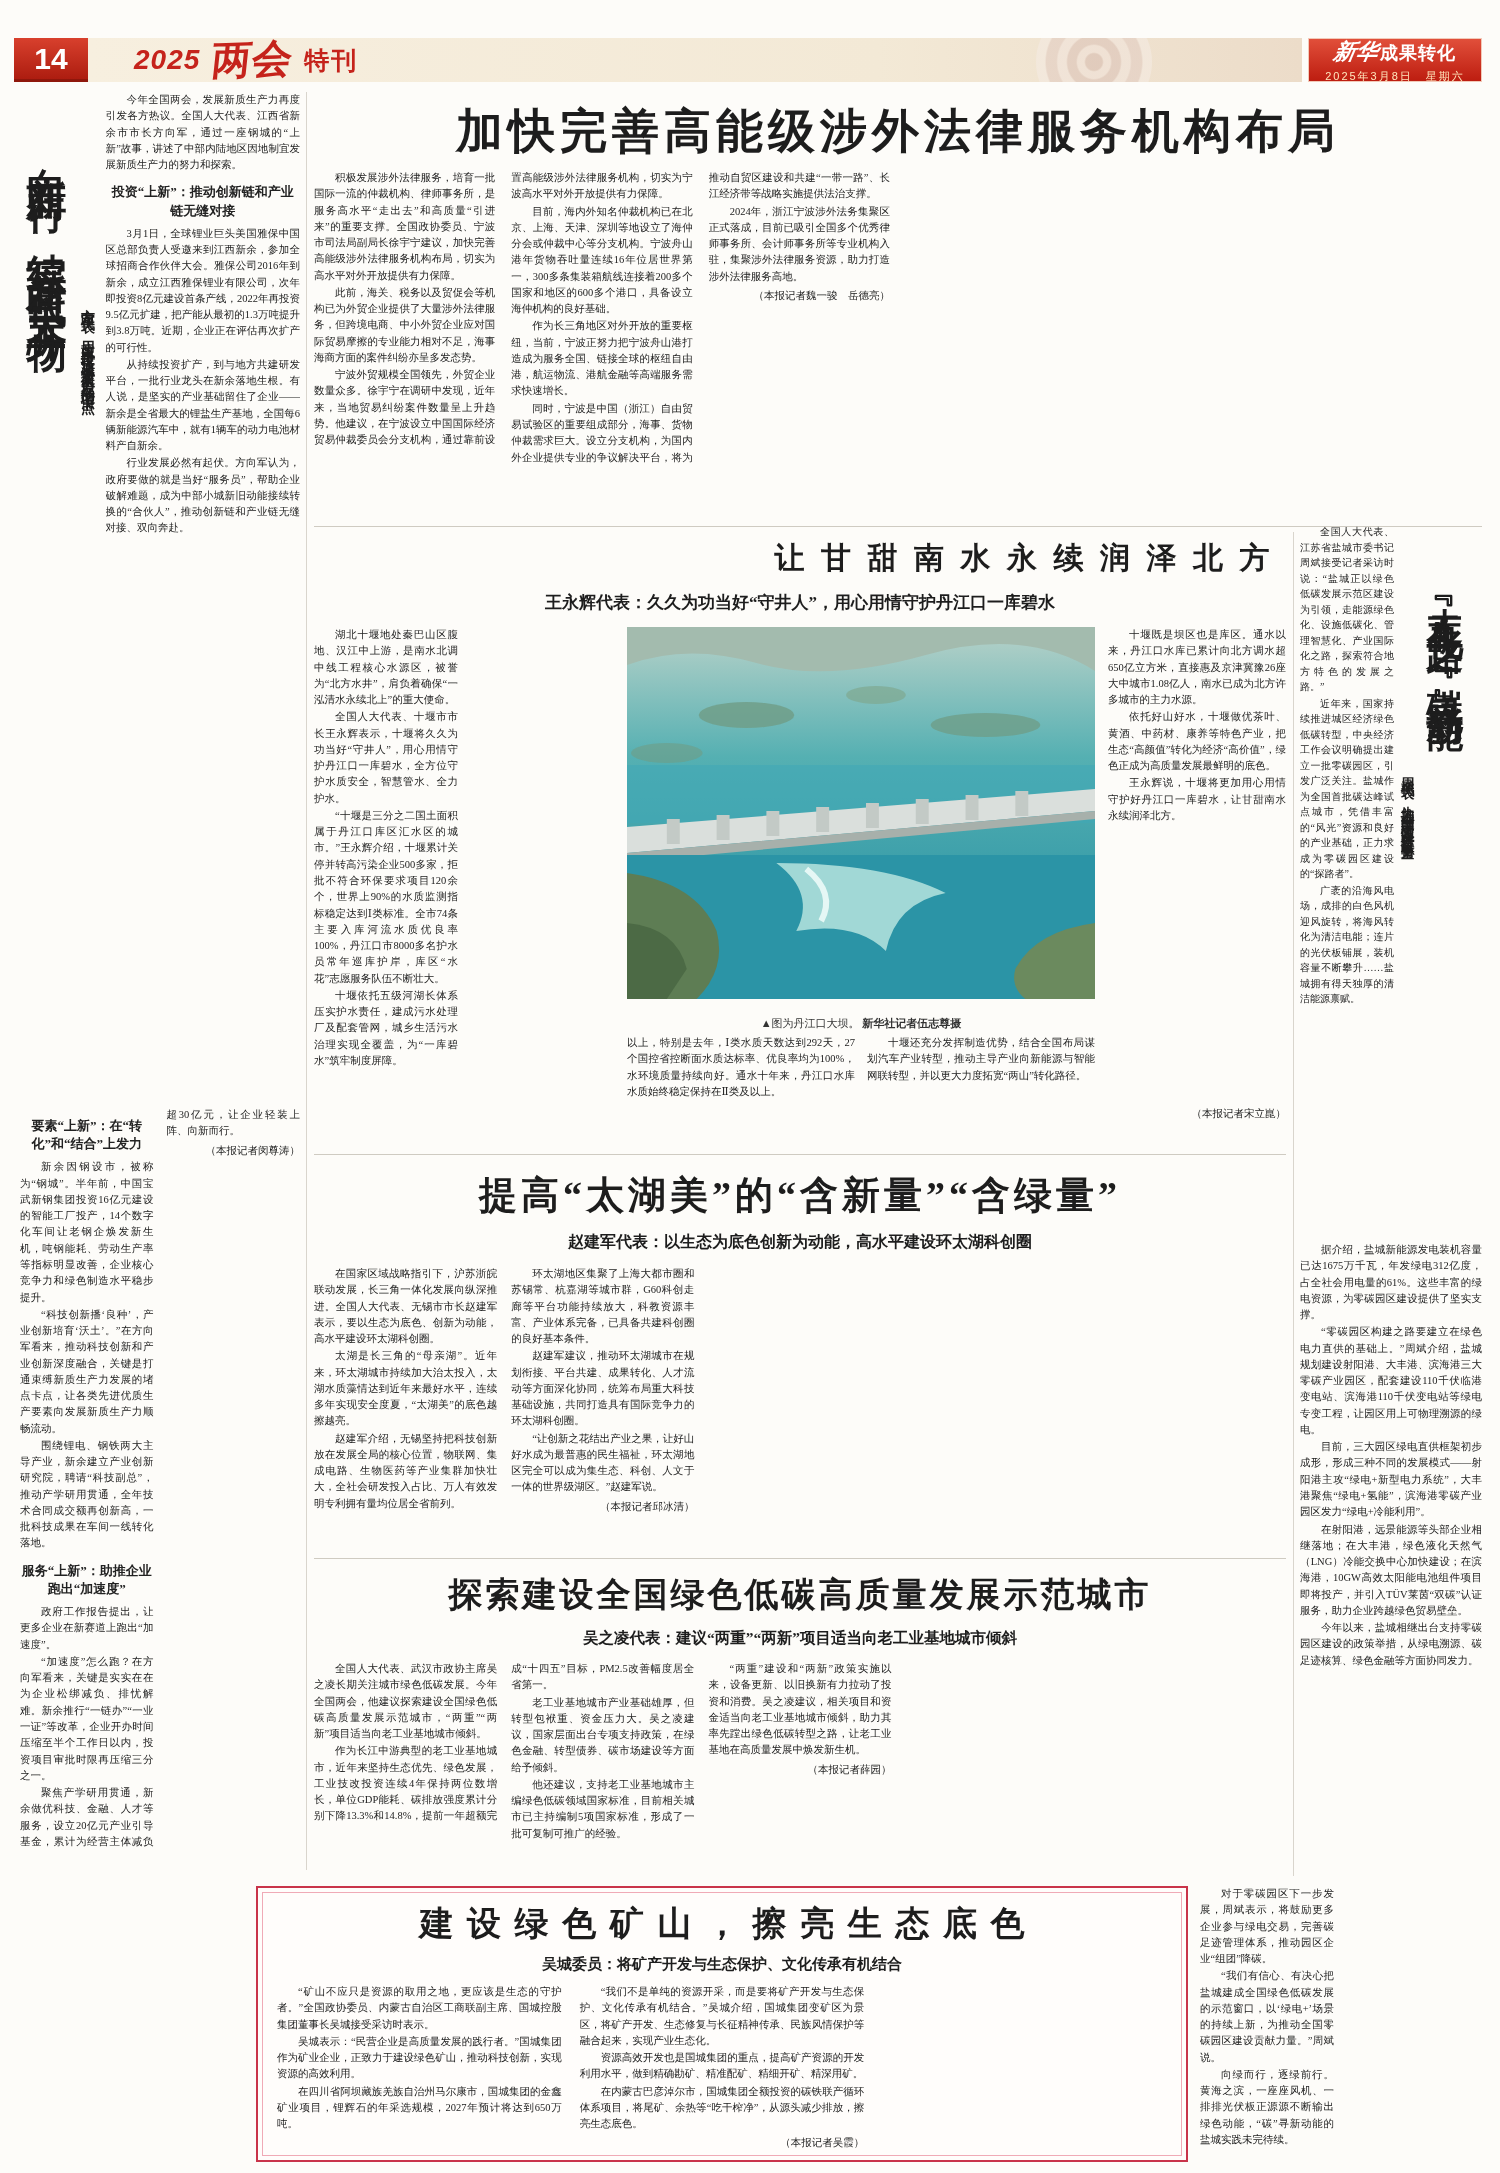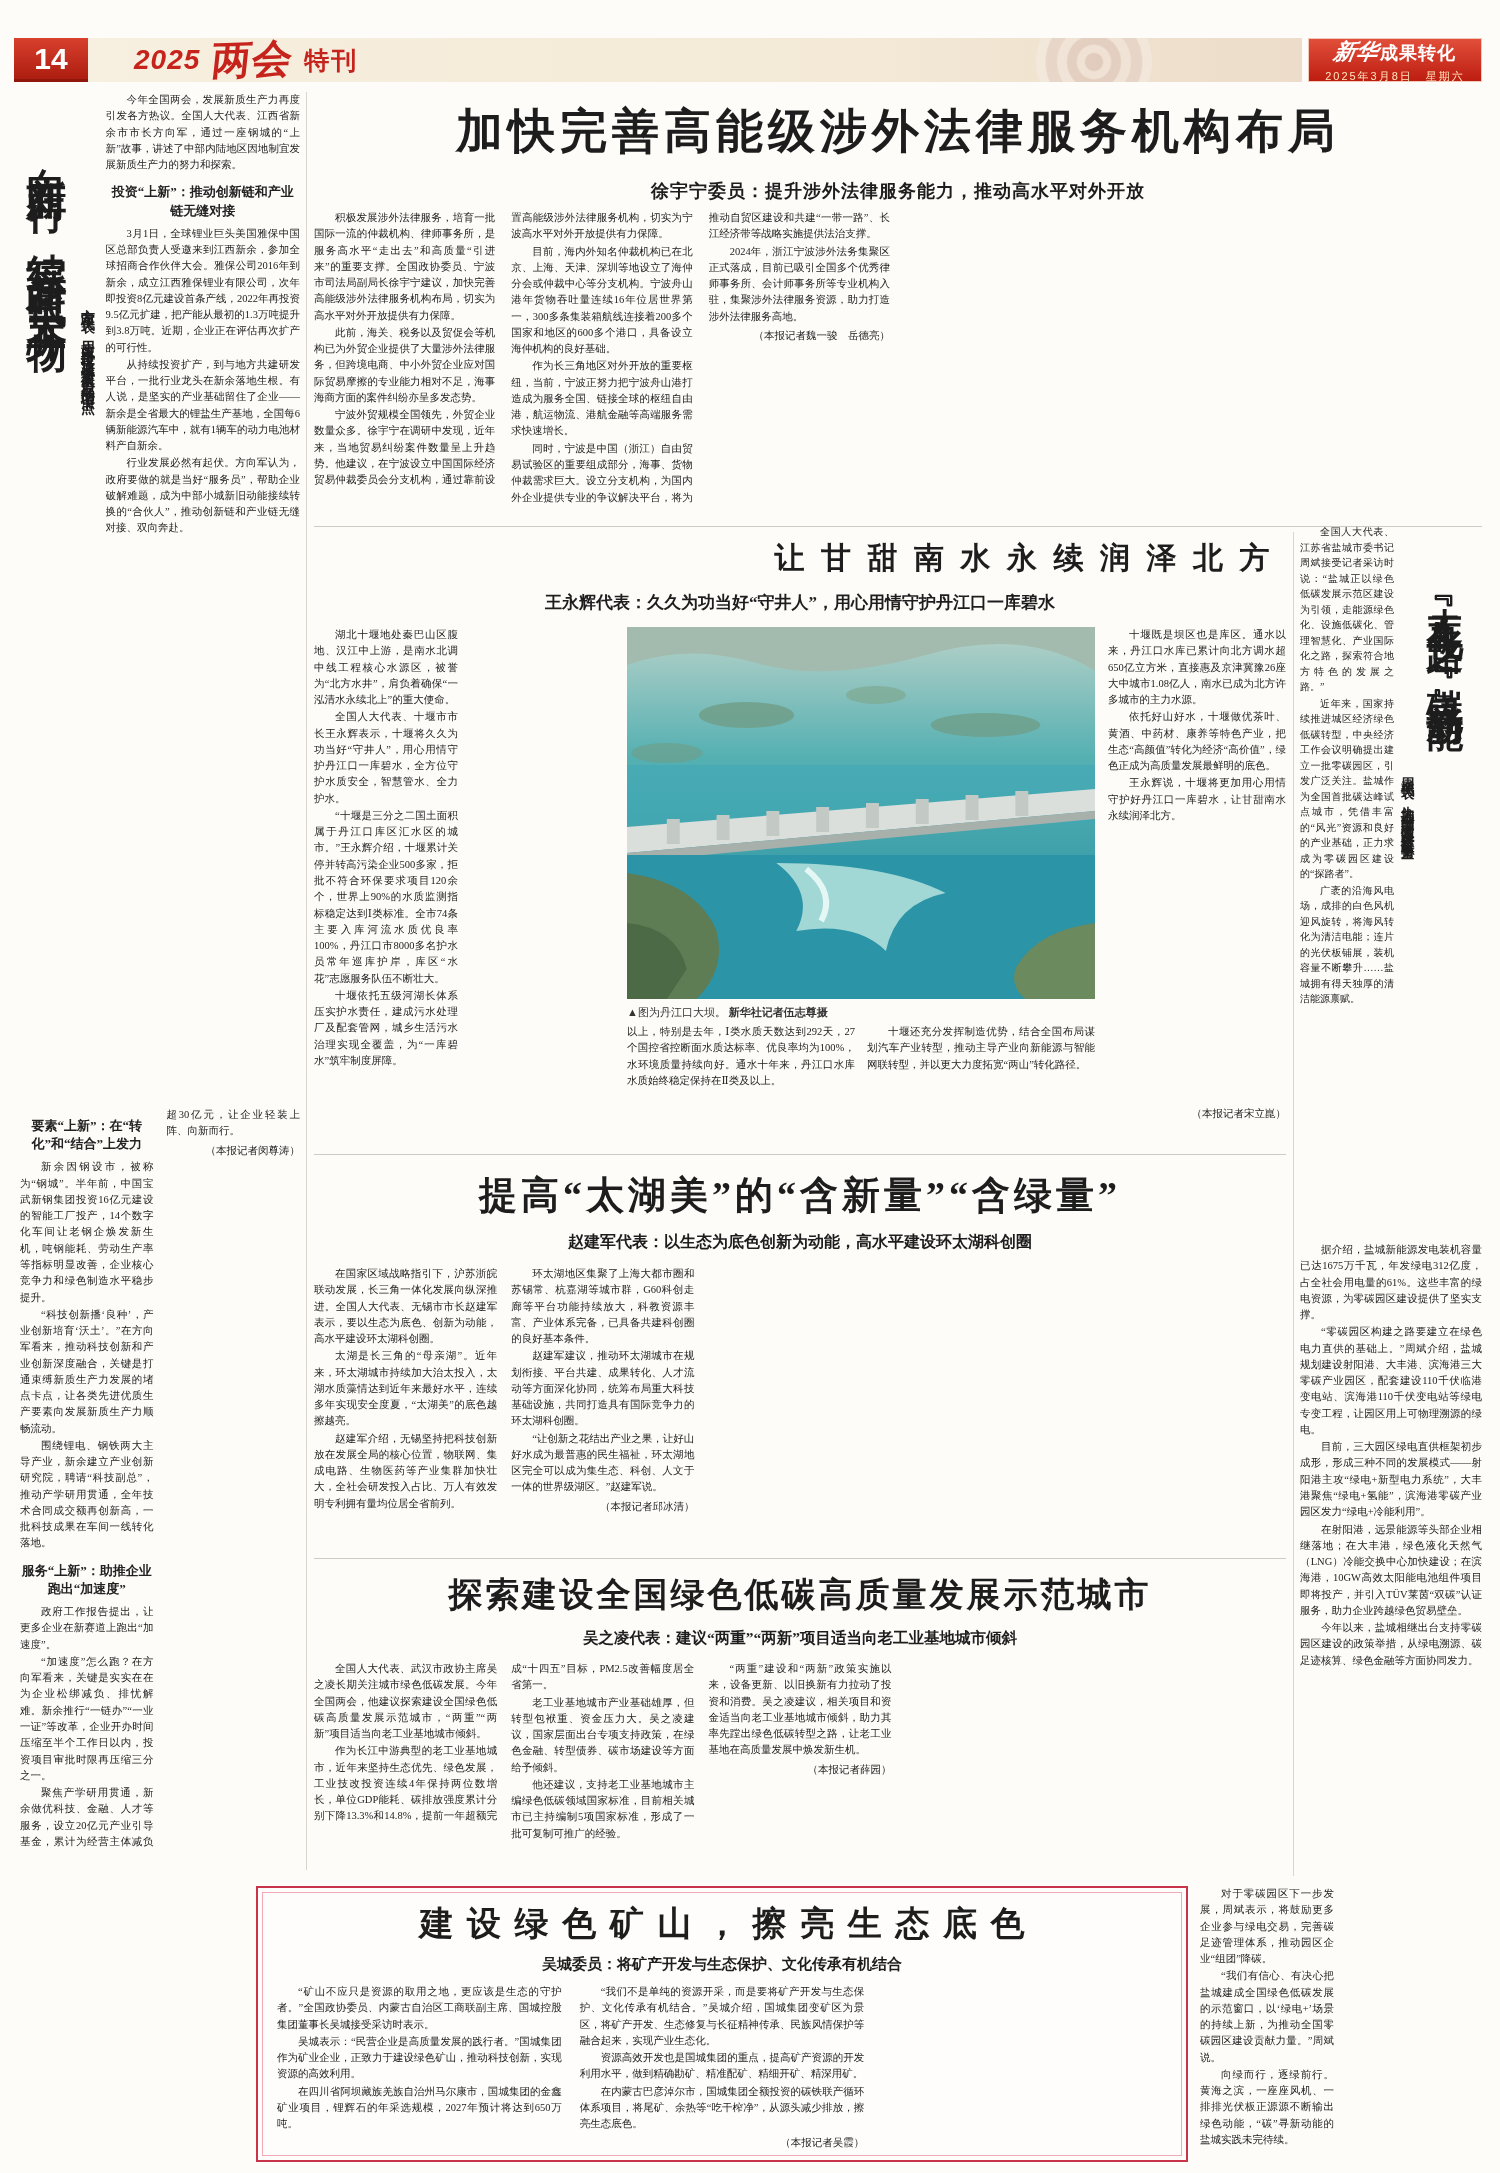--- a/index.html
+++ b/index.html
@@ -53,21 +53,21 @@
 
   
   .water{position:absolute;left:314px;top:532px;width:972px;height:616px;overflow:hidden}
   .w-headline{text-align:right;font-size:30px;font-weight:900;letter-spacing:.55em;padding-left:.55em;margin-top:6px}
   .w-sub{text-align:center;font-size:17px;font-weight:600;margin-top:12px}
   .w-content{display:flex;gap:13px;margin-top:13px;height:495px}
   .w-left{width:300px;columns:2;column-gap:12px;column-fill:auto;overflow:hidden}
   .w-mid{width:468px;display:flex;flex-direction:column}
   .photo{height:372px;width:100%}
   .photo svg{width:100%;height:100%;display:block}
-  .caption{font-size:11px;text-align:left;margin:6px 0 4px;color:#333}
+  .caption{font-size:11px;text-align:center;margin:17px 0 4px;color:#333}
   .caption b{font-weight:bold}
   .w-mid-cols{flex:1;columns:2;column-gap:12px;column-fill:auto;overflow:hidden}
   .w-right{flex:1;overflow:hidden;display:flex;flex-direction:column}
   .w-right .grow{flex:1;overflow:hidden}
 
   
   .rightcol{position:absolute;left:1300px;top:524px;width:182px;height:1352px;overflow:hidden}
   .r-top{display:flex;height:708px;overflow:hidden}
   .r-top-text{width:94px;overflow:hidden;font-size:10px}
   .r-byline{writing-mode:vertical-rl;font-size:13.5px;font-weight:700;letter-spacing:3px;line-height:1.35;
@@ -146,21 +146,20 @@
       <div class="sec-h">服务“上新”：助推企业跑出“加速度”</div>
       <p>政府工作报告提出，让更多企业在新赛道上跑出“加速度”。</p>
       <p>“加速度”怎么跑？在方向军看来，关键是实实在在为企业松绑减负、排忧解难。新余推行“一链办”“一业一证”等改革，企业开办时间压缩至半个工作日以内，投资项目审批时限再压缩三分之一。</p>
       <p>聚焦产学研用贯通，新余做优科技、金融、人才等服务，设立20亿元产业引导基金，累计为经营主体减负超30亿元，让企业轻装上阵、向新而行。</p>
       <div class="attr">（本报记者闵尊涛）</div>
     </div>
   </div>
 
   <div class="top-article">
     <div class="ta-headline">加快完善高能级涉外法律服务机构布局</div>
-    <div class="ta-sub">徐宇宁委员：提升涉外法律服务能力，推动高水平对外开放</div>
     <div class="ta-body b">
       <p>积极发展涉外法律服务，培育一批国际一流的仲裁机构、律师事务所，是服务高水平“走出去”和高质量“引进来”的重要支撑。全国政协委员、宁波市司法局副局长徐宇宁建议，加快完善高能级涉外法律服务机构布局，切实为高水平对外开放提供有力保障。</p>
       <p>此前，海关、税务以及贸促会等机构已为外贸企业提供了大量涉外法律服务，但跨境电商、中小外贸企业应对国际贸易摩擦的专业能力相对不足，海事海商方面的案件纠纷亦呈多发态势。</p>
       <p>宁波外贸规模全国领先，外贸企业数量众多。徐宇宁在调研中发现，近年来，当地贸易纠纷案件数量呈上升趋势。他建议，在宁波设立中国国际经济贸易仲裁委员会分支机构，通过靠前设置高能级涉外法律服务机构，切实为宁波高水平对外开放提供有力保障。</p>
       <p>目前，海内外知名仲裁机构已在北京、上海、天津、深圳等地设立了海仲分会或仲裁中心等分支机构。宁波舟山港年货物吞吐量连续16年位居世界第一，300多条集装箱航线连接着200多个国家和地区的600多个港口，具备设立海仲机构的良好基础。</p>
       <p>作为长三角地区对外开放的重要枢纽，当前，宁波正努力把宁波舟山港打造成为服务全国、链接全球的枢纽自由港，航运物流、港航金融等高端服务需求快速增长。</p>
       <p>同时，宁波是中国（浙江）自由贸易试验区的重要组成部分，海事、货物仲裁需求巨大。设立分支机构，为国内外企业提供专业的争议解决平台，将为推动自贸区建设和共建“一带一路”、长江经济带等战略实施提供法治支撑。</p>
       <p>2024年，浙江宁波涉外法务集聚区正式落成，目前已吸引全国多个优秀律师事务所、会计师事务所等专业机构入驻，集聚涉外法律服务资源，助力打造涉外法律服务高地。</p>
       <div class="attr">（本报记者魏一骏　岳德亮）</div>
     </div>

